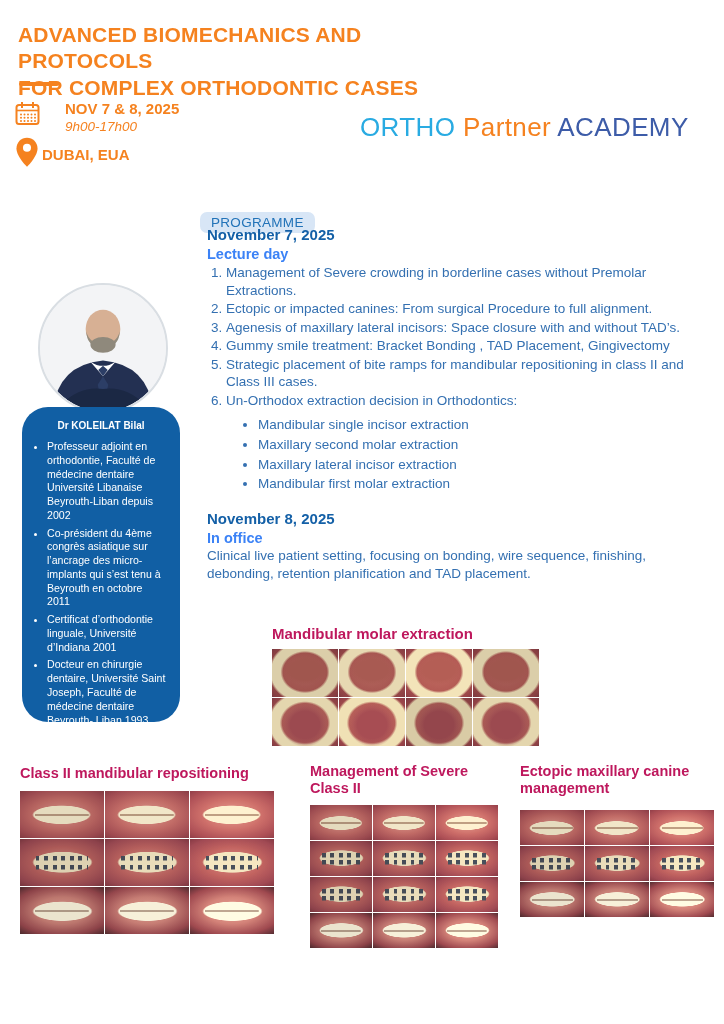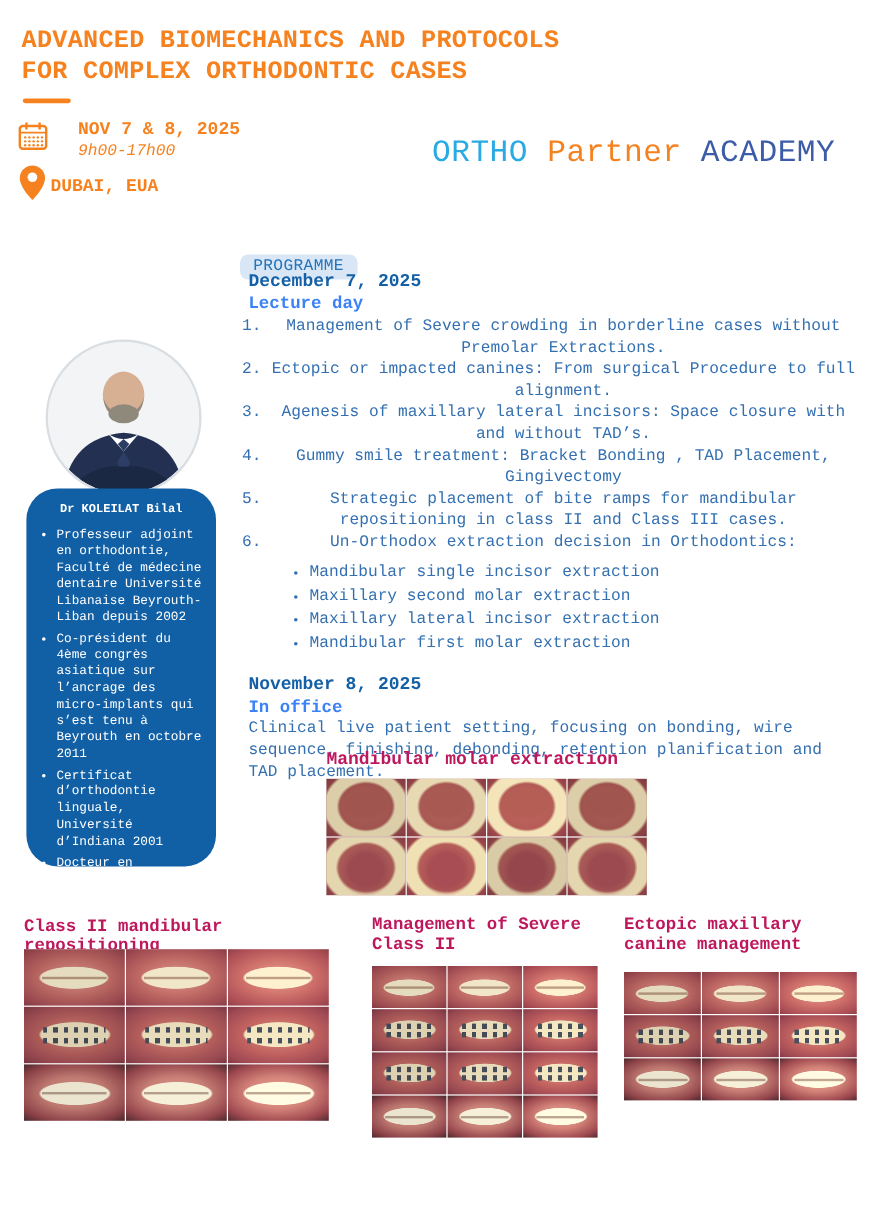--- a/index.html
+++ b/index.html
@@ -1,18 +1,18 @@
 <!DOCTYPE html>
 <html><head>
 <meta charset="utf-8">
 <style>
   html,body{margin:0;padding:0;background:#ffffff;}
   .page{
     position:relative;width:724px;height:1012px;background:#ffffff;overflow:hidden;
-    font-family:Liberation Mono, monospace;
+    font-family:Liberation Sans, sans-serif;
   }
   
   .title{
     position:absolute;left:18px;top:22px;width:470px;
     font-size:21px;line-height:1.26;font-weight:bold;color:#F5821F;letter-spacing:.2px;
   }
   .divider{position:absolute;left:19px;top:82px;width:40px;height:4px;background:#F5821F;border-radius:2px;}
   .meta-date{position:absolute;left:14px;top:100px;display:flex;gap:24px;align-items:flex-start;}
   .meta-date .texts{display:flex;flex-direction:column;}
   .date-line{font-size:15px;font-weight:bold;color:#F5821F;}
@@ -25,21 +25,21 @@
   .logo .p3{color:#3D5CA8;}
   
   .badge{
     position:absolute;left:200px;top:184px;background:#D8E6F6;color:#2273B8;
     font-size:13.5px;padding:3px 11px;border-radius:7px;letter-spacing:.3px;margin-top:28px;
   }
   .programme{position:absolute;left:207px;top:226px;width:506px;color:#3470B1;}
   .day-date{font-size:15px;font-weight:bold;color:#1460A7;margin:0 0 3px 0;}
   .day-sub{font-size:14.5px;font-weight:bold;color:#3b82f6;margin:0 0 2px 0;}
   ol.topics{margin:0;padding:0 0 0 19px;font-size:13.5px;line-height:1.3;}
-  ol.topics li{margin:0 0 1px 0;text-align:center;}
+  ol.topics li{margin:0 0 1px 0;}
   ul.subtopics{margin:6px 0 0 37px;padding:0 0 0 14px;font-size:13.5px;line-height:1.45;list-style:disc;}
   .day2{margin-top:16px;}
   .day2 .day-sub{margin-bottom:1px;}
   .day2-desc{font-size:13.5px;line-height:1.35;margin:0;width:500px;}
   
   .speaker-photo{
     position:absolute;left:38px;top:283px;width:126px;height:126px;border-radius:50%;
     border:2px solid #d9dee3;overflow:hidden;background:#f3f4f6;
   }
   .speaker-card{
@@ -158,21 +158,21 @@
     <span class="loc-line">DUBAI, EUA</span>
   </div>
 
   <div class="logo">
     <span class="p1">ORTHO</span><span class="p2"> Partner </span><span class="p3">ACADEMY</span>
   </div>
 
   <div class="badge">PROGRAMME</div>
 
   <div class="programme">
-    <p class="day-date">December 7, 2025</p>
+    <p class="day-date">November 7, 2025</p>
     <p class="day-sub">Lecture day</p>
     <ol class="topics">
       <li>Management of Severe crowding in borderline cases without Premolar Extractions.</li>
       <li>Ectopic or impacted canines: From surgical Procedure to full alignment.</li>
       <li>Agenesis of maxillary lateral incisors: Space closure with and without TAD’s.</li>
       <li>Gummy smile treatment: Bracket Bonding , TAD Placement, Gingivectomy</li>
       <li>Strategic placement of bite ramps for mandibular repositioning in class II and Class III cases.</li>
       <li>Un-Orthodox extraction decision in Orthodontics:</li>
     </ol>
     <ul class="subtopics">

